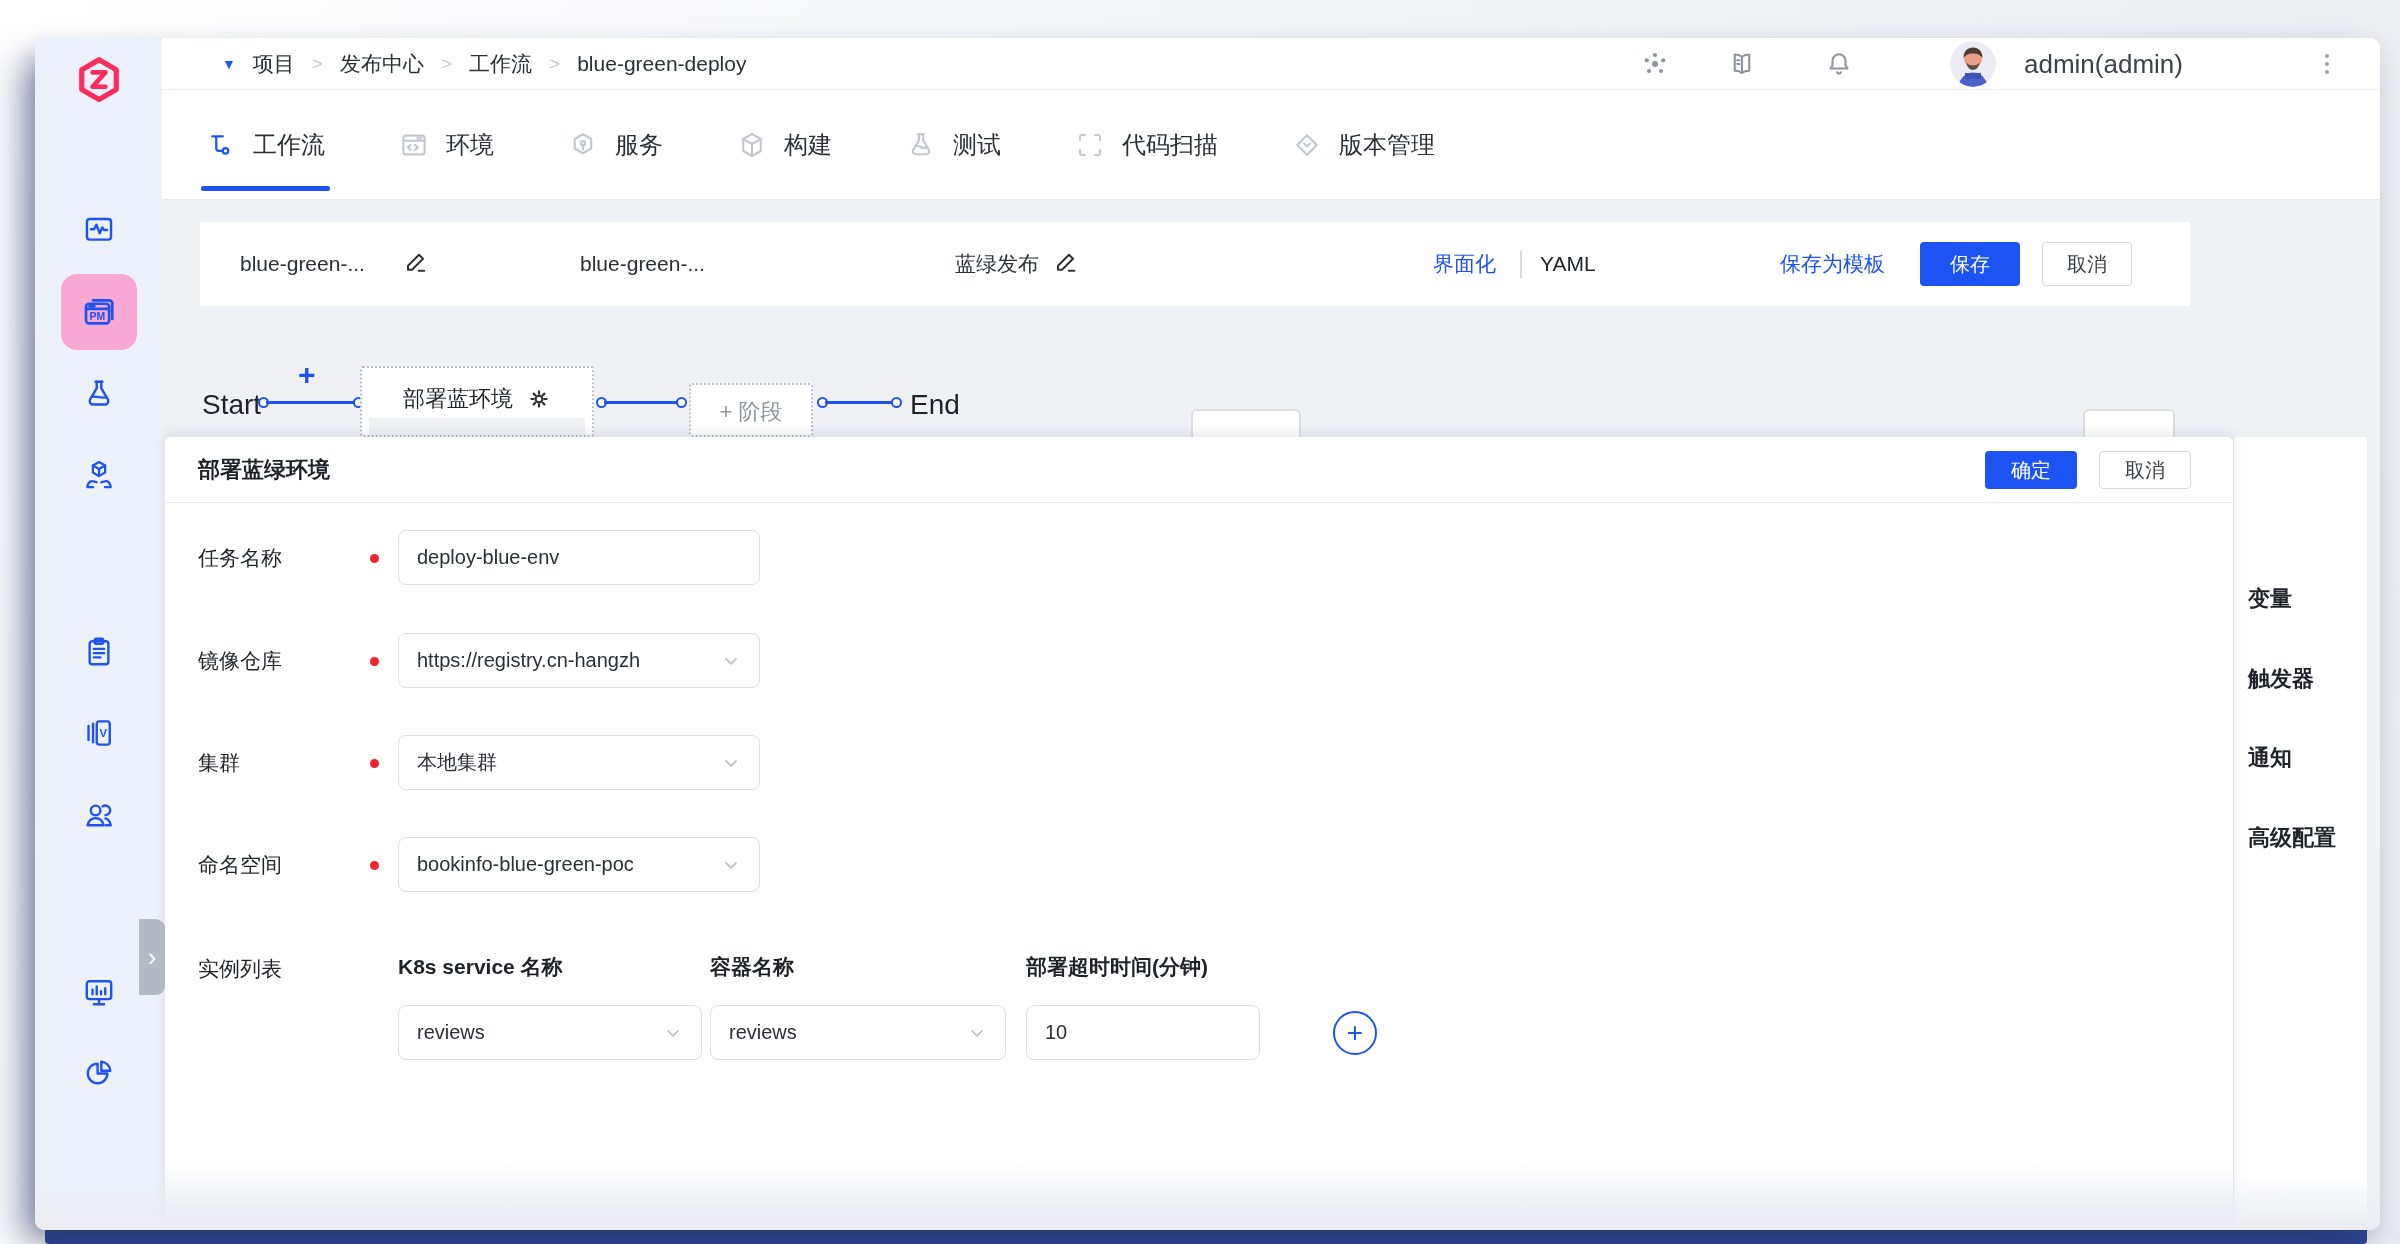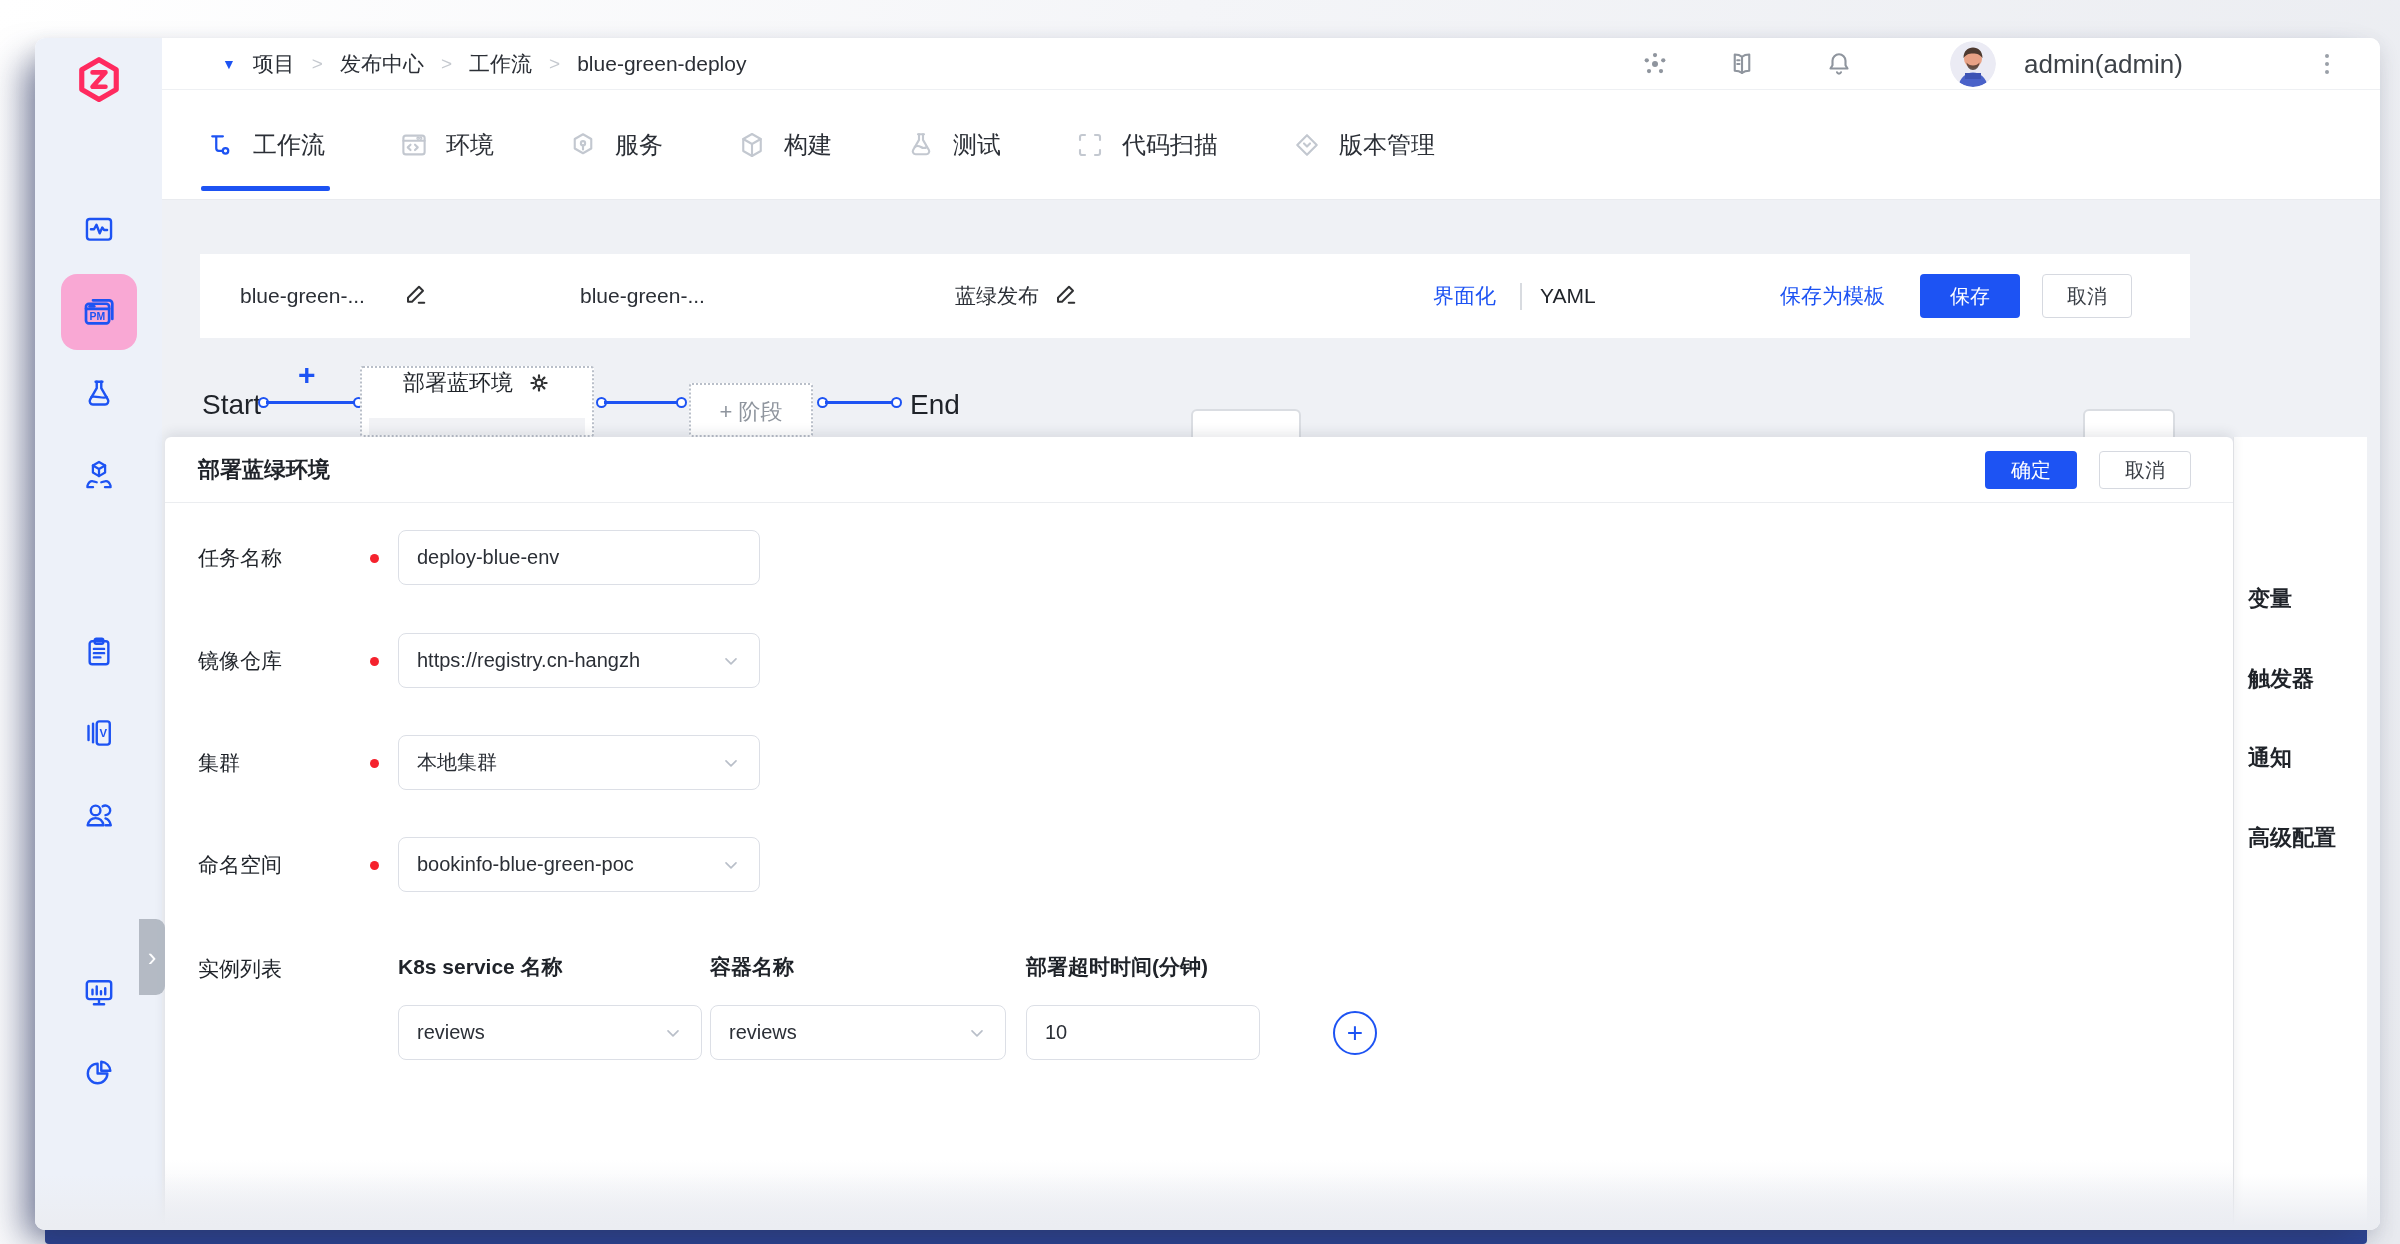--- a/index.html
+++ b/index.html
@@ -53,21 +53,21 @@
     padding-left:44px; gap:74px; }
   .tab { position:relative; display:flex; align-items:center; gap:17px;
     font-size:24px; color:#2b2f36; cursor:pointer; white-space:nowrap; }
   .tab.active::after { content:""; position:absolute; left:-5px; right:-5px; bottom:8px;
     height:5px; border-radius:2px; background:#1d53f3; }
 
   
   .content { position:relative; flex:1; background:#eff1f5; min-height:0; }
 
   .editor-card { position:absolute; left:38px; top:22px; width:1990px; height:84px;
-    background:#fff; border-radius:0;margin-top:32px; }
+    background:#fff; border-radius:0; }
   .ec-text { position:absolute; top:0; height:84px; display:flex; align-items:center;
     font-size:21px; color:#2b2f36; }
   .edit-pencil { position:absolute; top:26px; cursor:pointer; }
   .view-ui { color:#1d53f3; font-weight:500; cursor:pointer; }
   .view-divider { position:absolute; left:1320px; top:29px; width:2px; height:27px; background:#d8dbe0; }
   .view-yaml { color:#1f2329; font-weight:500; cursor:pointer; }
   .link-btn { color:#1d53f3; cursor:pointer; }
   .btn { position:absolute; top:20px; height:44px; border-radius:4px; font-size:20px;
     display:flex; align-items:center; justify-content:center; cursor:pointer; }
   .btn.primary { background:#1d53f3; color:#fff; }
@@ -78,21 +78,21 @@
   .pline { position:absolute; top:197px; height:11px; }
   .pline .bar { position:absolute; left:8px; right:8px; top:4px; height:3px; background:#1d53f3; }
   .pline .dot { position:absolute; top:0; width:11px; height:11px; border:2.5px solid #1d53f3;
     background:#fff; border-radius:50%; }
   .pline .dot.l { left:0; } .pline .dot.r { right:0; }
   .p-plus { position:absolute; left:136px; top:158px; color:#1d53f3; font-size:30px;
     font-weight:700; cursor:pointer; }
   .stage-box { position:absolute; background:#fff; border:2px dotted #b9bfc9;
     border-radius:3px; cursor:pointer; }
   .stage-box .title { display:flex; align-items:center; justify-content:center; gap:14px;
-    font-size:22px; color:#1f2329; font-weight:500; }
+    margin-top:16px; font-size:22px; color:#1f2329; font-weight:500; }
   .stage-inner { position:absolute; left:7px; right:7px; top:50px; bottom:0; background:#f1f2f5; }
   .ghost-stage { color:#8f959e !important; font-weight:400 !important; }
   .partial-box { position:absolute; height:34px; background:#fff; border:2px solid #dadde2;
     border-radius:6px; }
 
   
   .right-rail { position:absolute; left:2071px; top:237px; width:134px; bottom:0;
     background:#fff; border-left:1px solid #e8eaee; z-index:4; }
   .rail-item { position:absolute; left:14px; font-size:22px; font-weight:600;
     color:#1f2329; cursor:pointer; white-space:nowrap; }

